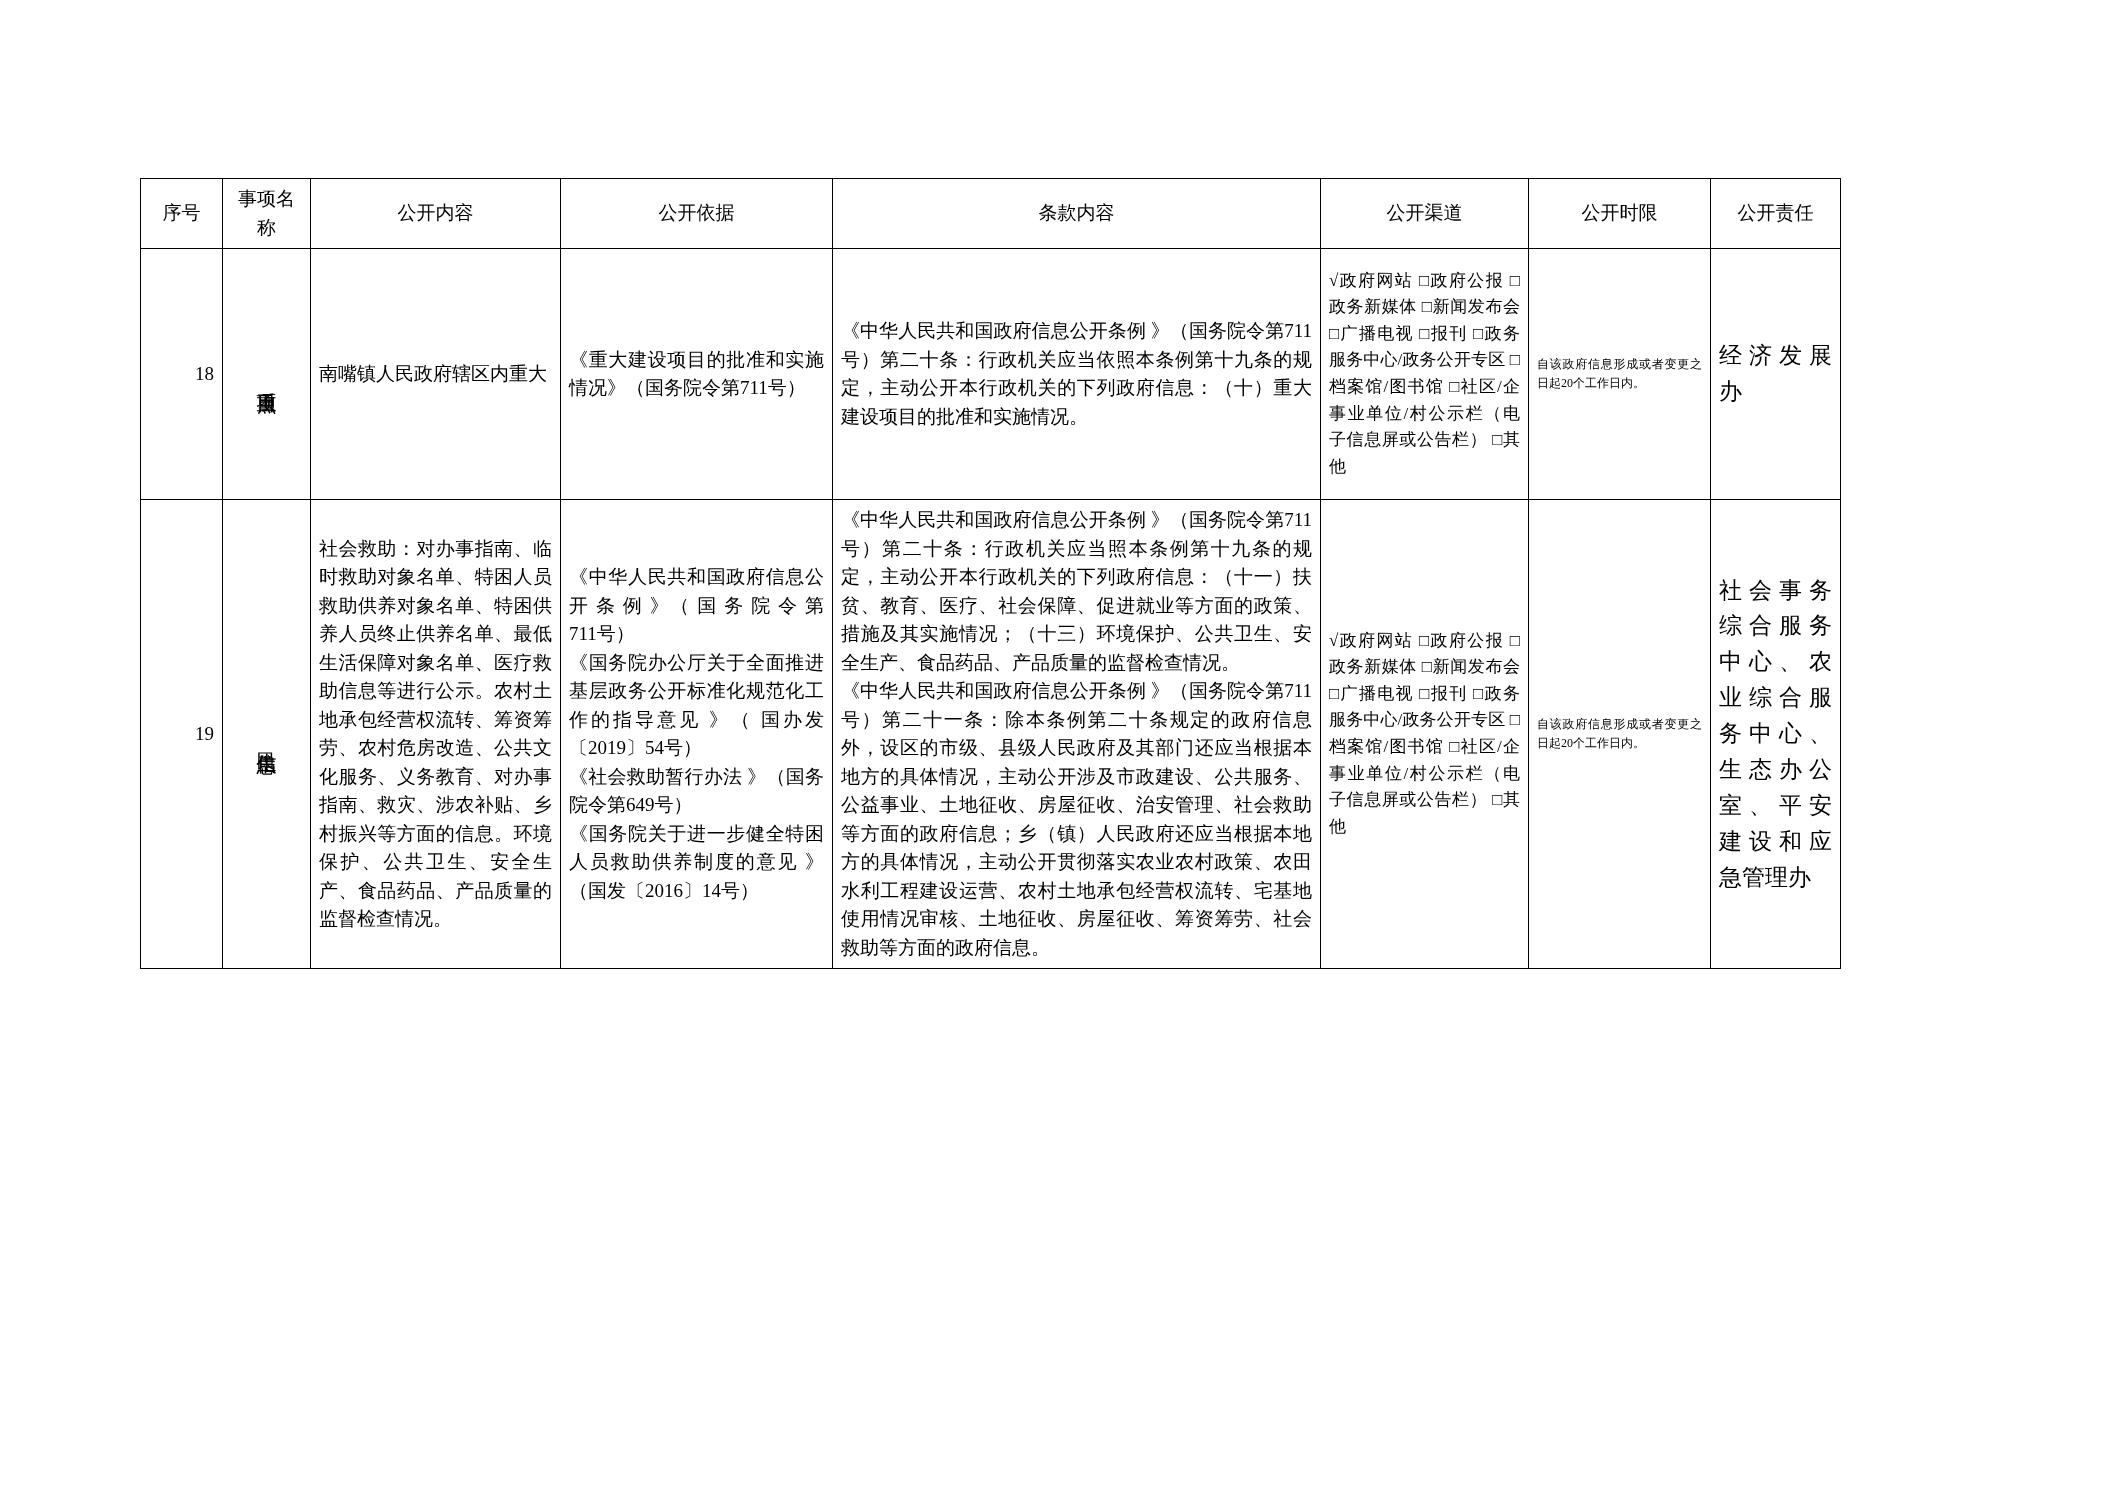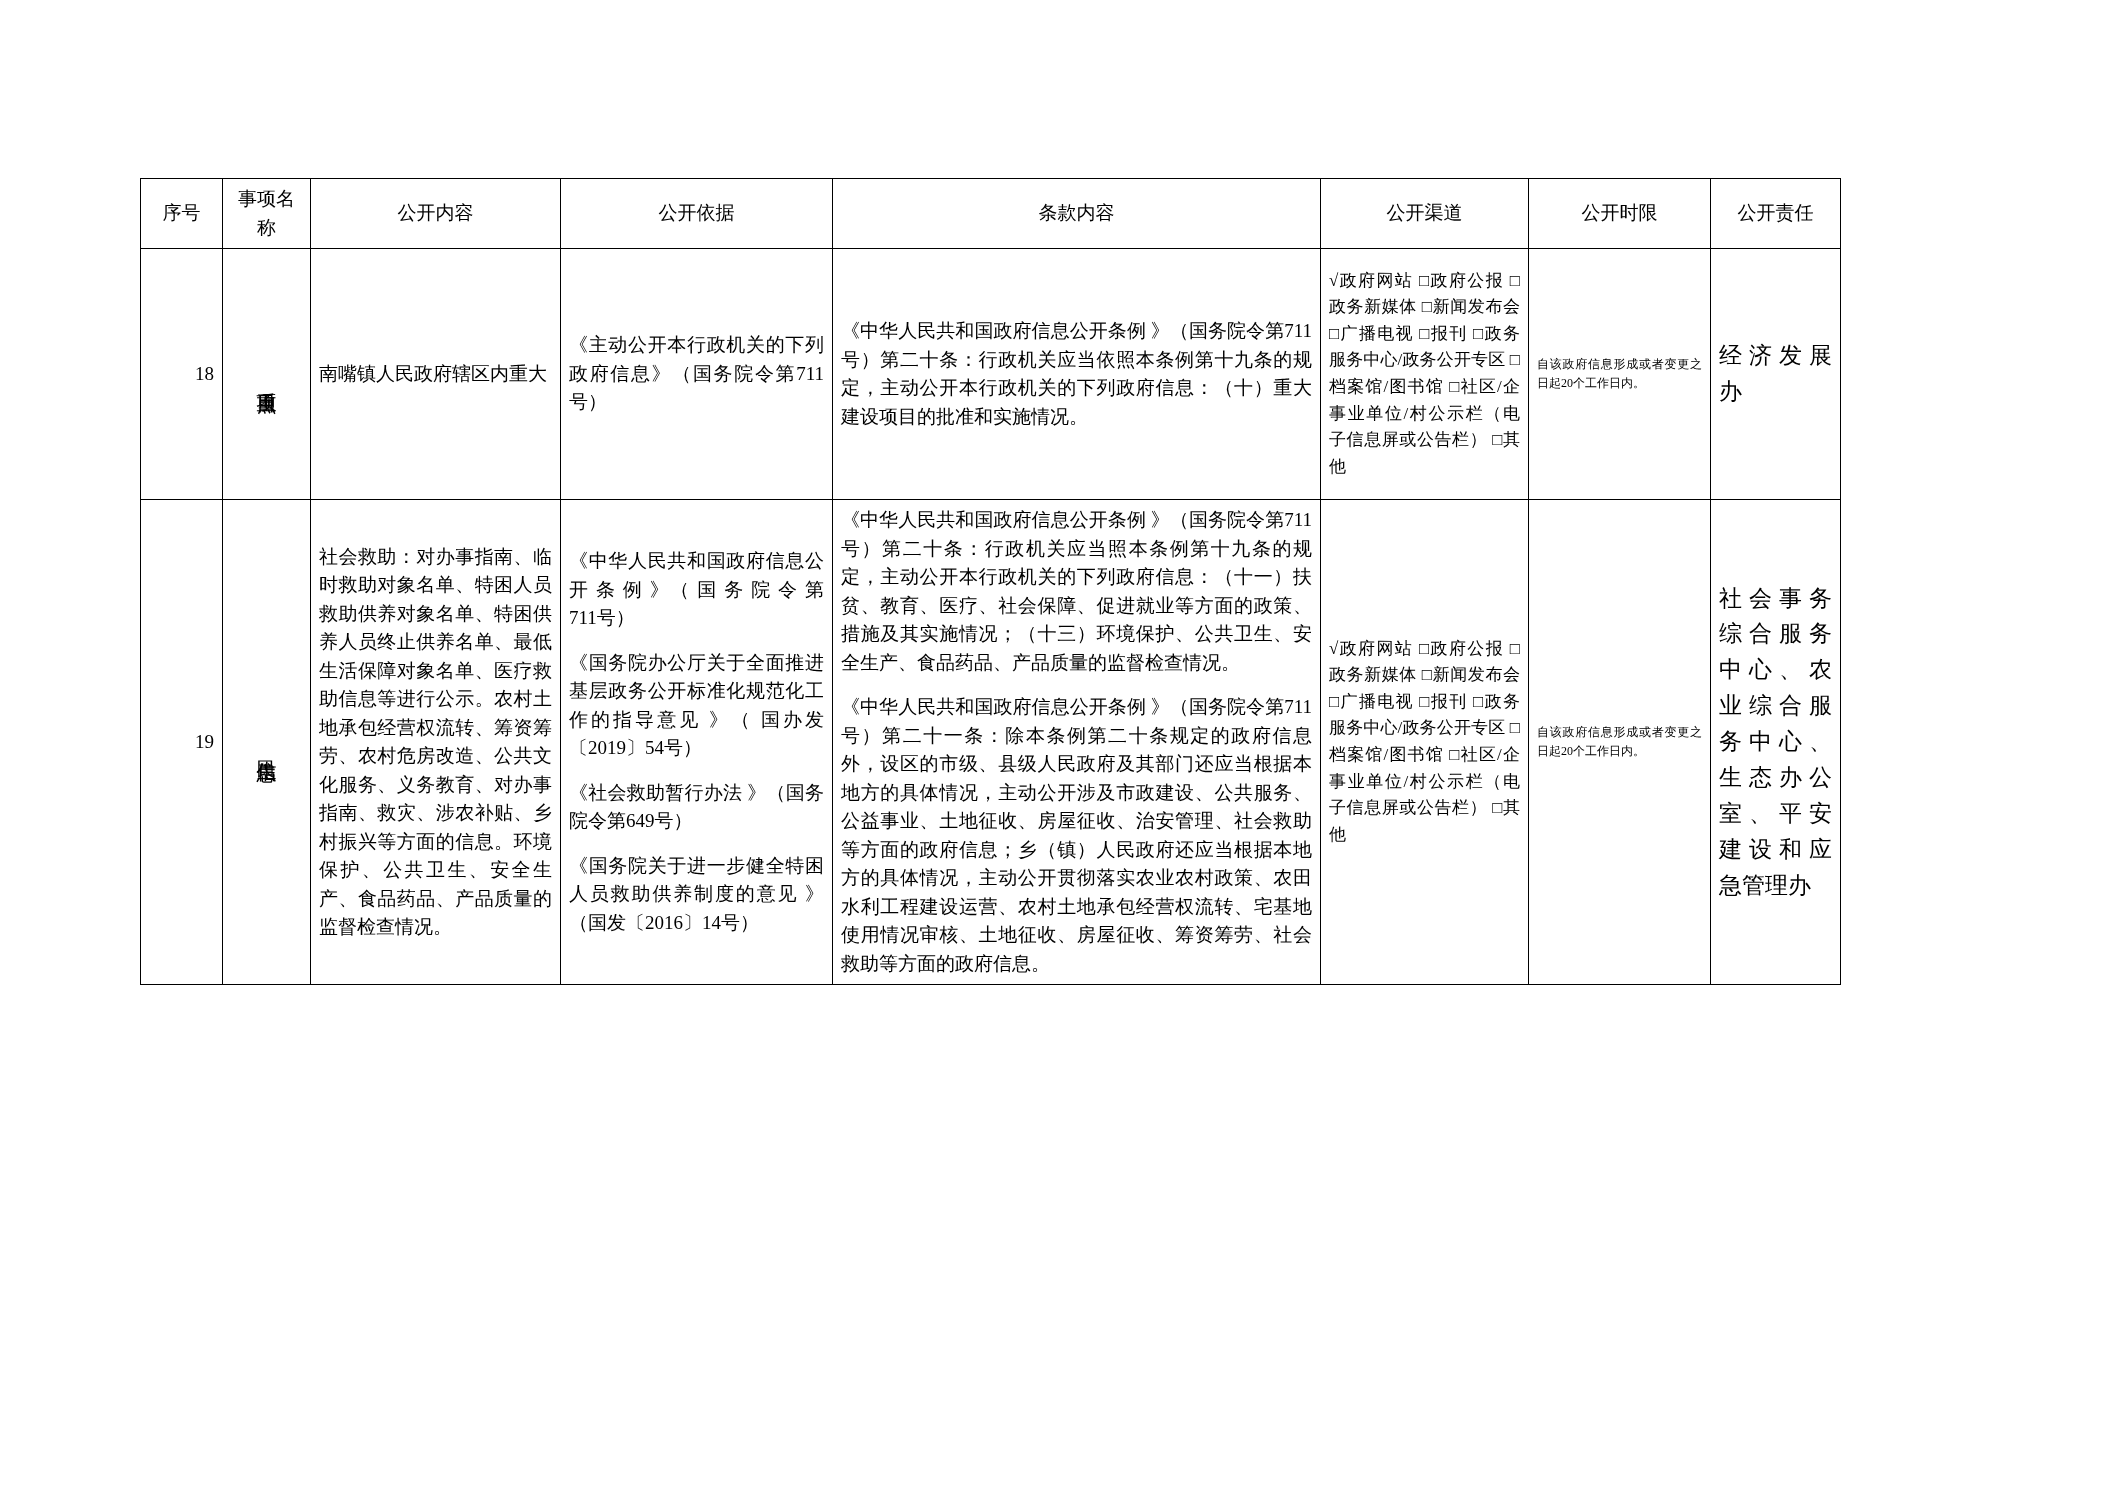--- a/index.html
+++ b/index.html
@@ -70,21 +70,21 @@
     letter-spacing: 1px;
   }
   td.cell-body {
     text-align: justify;
     text-justify: inter-ideograph;
     vertical-align: middle;
     font-size: 19px;
     line-height: 1.52;
   }
   .para { margin: 0; }
-  .para + .para { margin-top: 16px; font-family: Liberation Serif, serif; }
+  .para + .para { margin-top: 0px; font-family: Liberation Serif, serif; }
   .channel-text {
     font-size: 17px;
     line-height: 1.56;
     text-align: justify;
     text-justify: inter-ideograph;
   }
   .limit-text {
     font-size: 12px;
     line-height: 1.56;
     text-align: justify;
@@ -126,21 +126,21 @@
         <td>公开责任</td>
       </tr>
     </thead>
     <tbody>
       <tr class="row-18">
         <td class="cell-seq">18</td>
         <td class="cell-vertical">
           <span class="vertical-text">重点项目</span>
         </td>
         <td class="cell-body">南嘴镇人民政府辖区内重大</td>
-        <td class="cell-body">《主动公开本行政机关的下列政府信息》（国务院令第711号）</td>
+        <td class="cell-body">《重大建设项目的批准和实施情况》（国务院令第711号）</td>
         <td class="cell-body">《中华人民共和国政府信息公开条例 》（国务院令第711号）第二十条：行政机关应当依照本条例第十九条的规定，主动公开本行政机关的下列政府信息：（十）重大建设项目的批准和实施情况。</td>
         <td class="cell-body">
           <div class="channel-text">√政府网站 □政府公报 □政务新媒体 □新闻发布会 □广播电视 □报刊 □政务服务中心/政务公开专区 □档案馆/图书馆 □社区/企事业单位/村公示栏（电子信息屏或公告栏） □其他</div>
         </td>
         <td class="cell-body">
           <div class="limit-text">自该政府信息形成或者变更之日起20个工作日内。</div>
         </td>
         <td class="cell-body">
           <div class="resp-text">经济发展办</div>
         </td>

